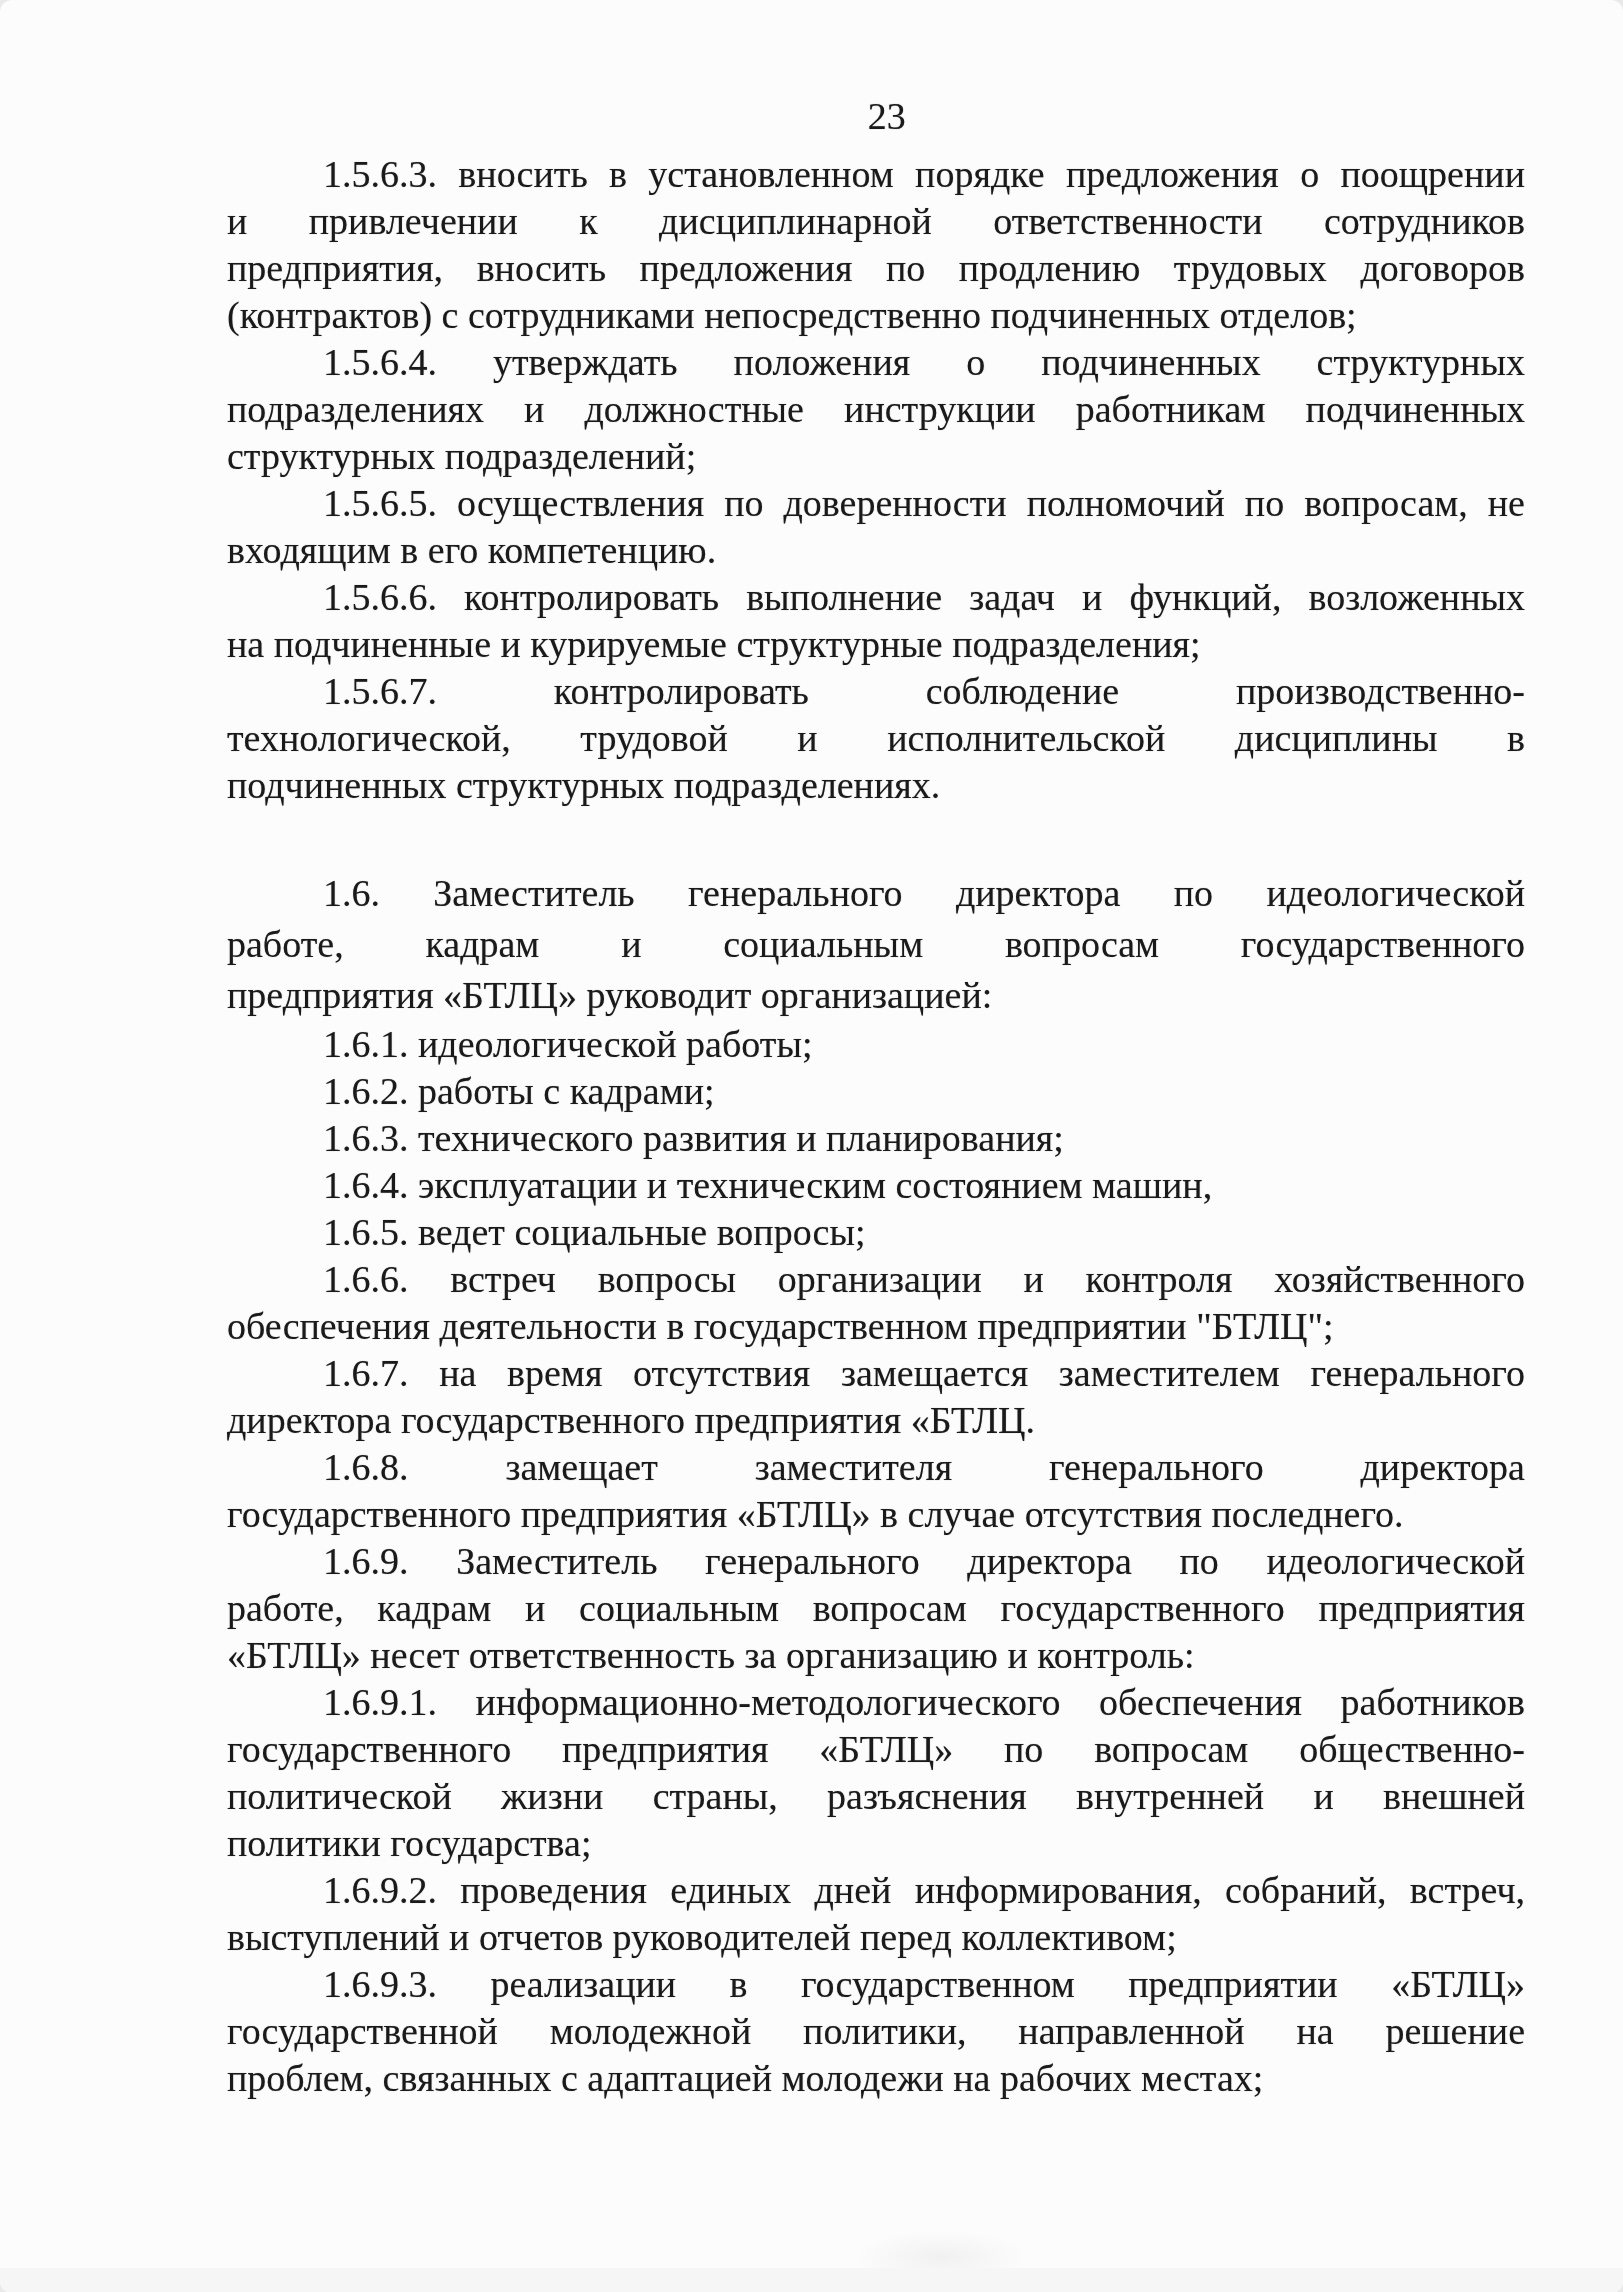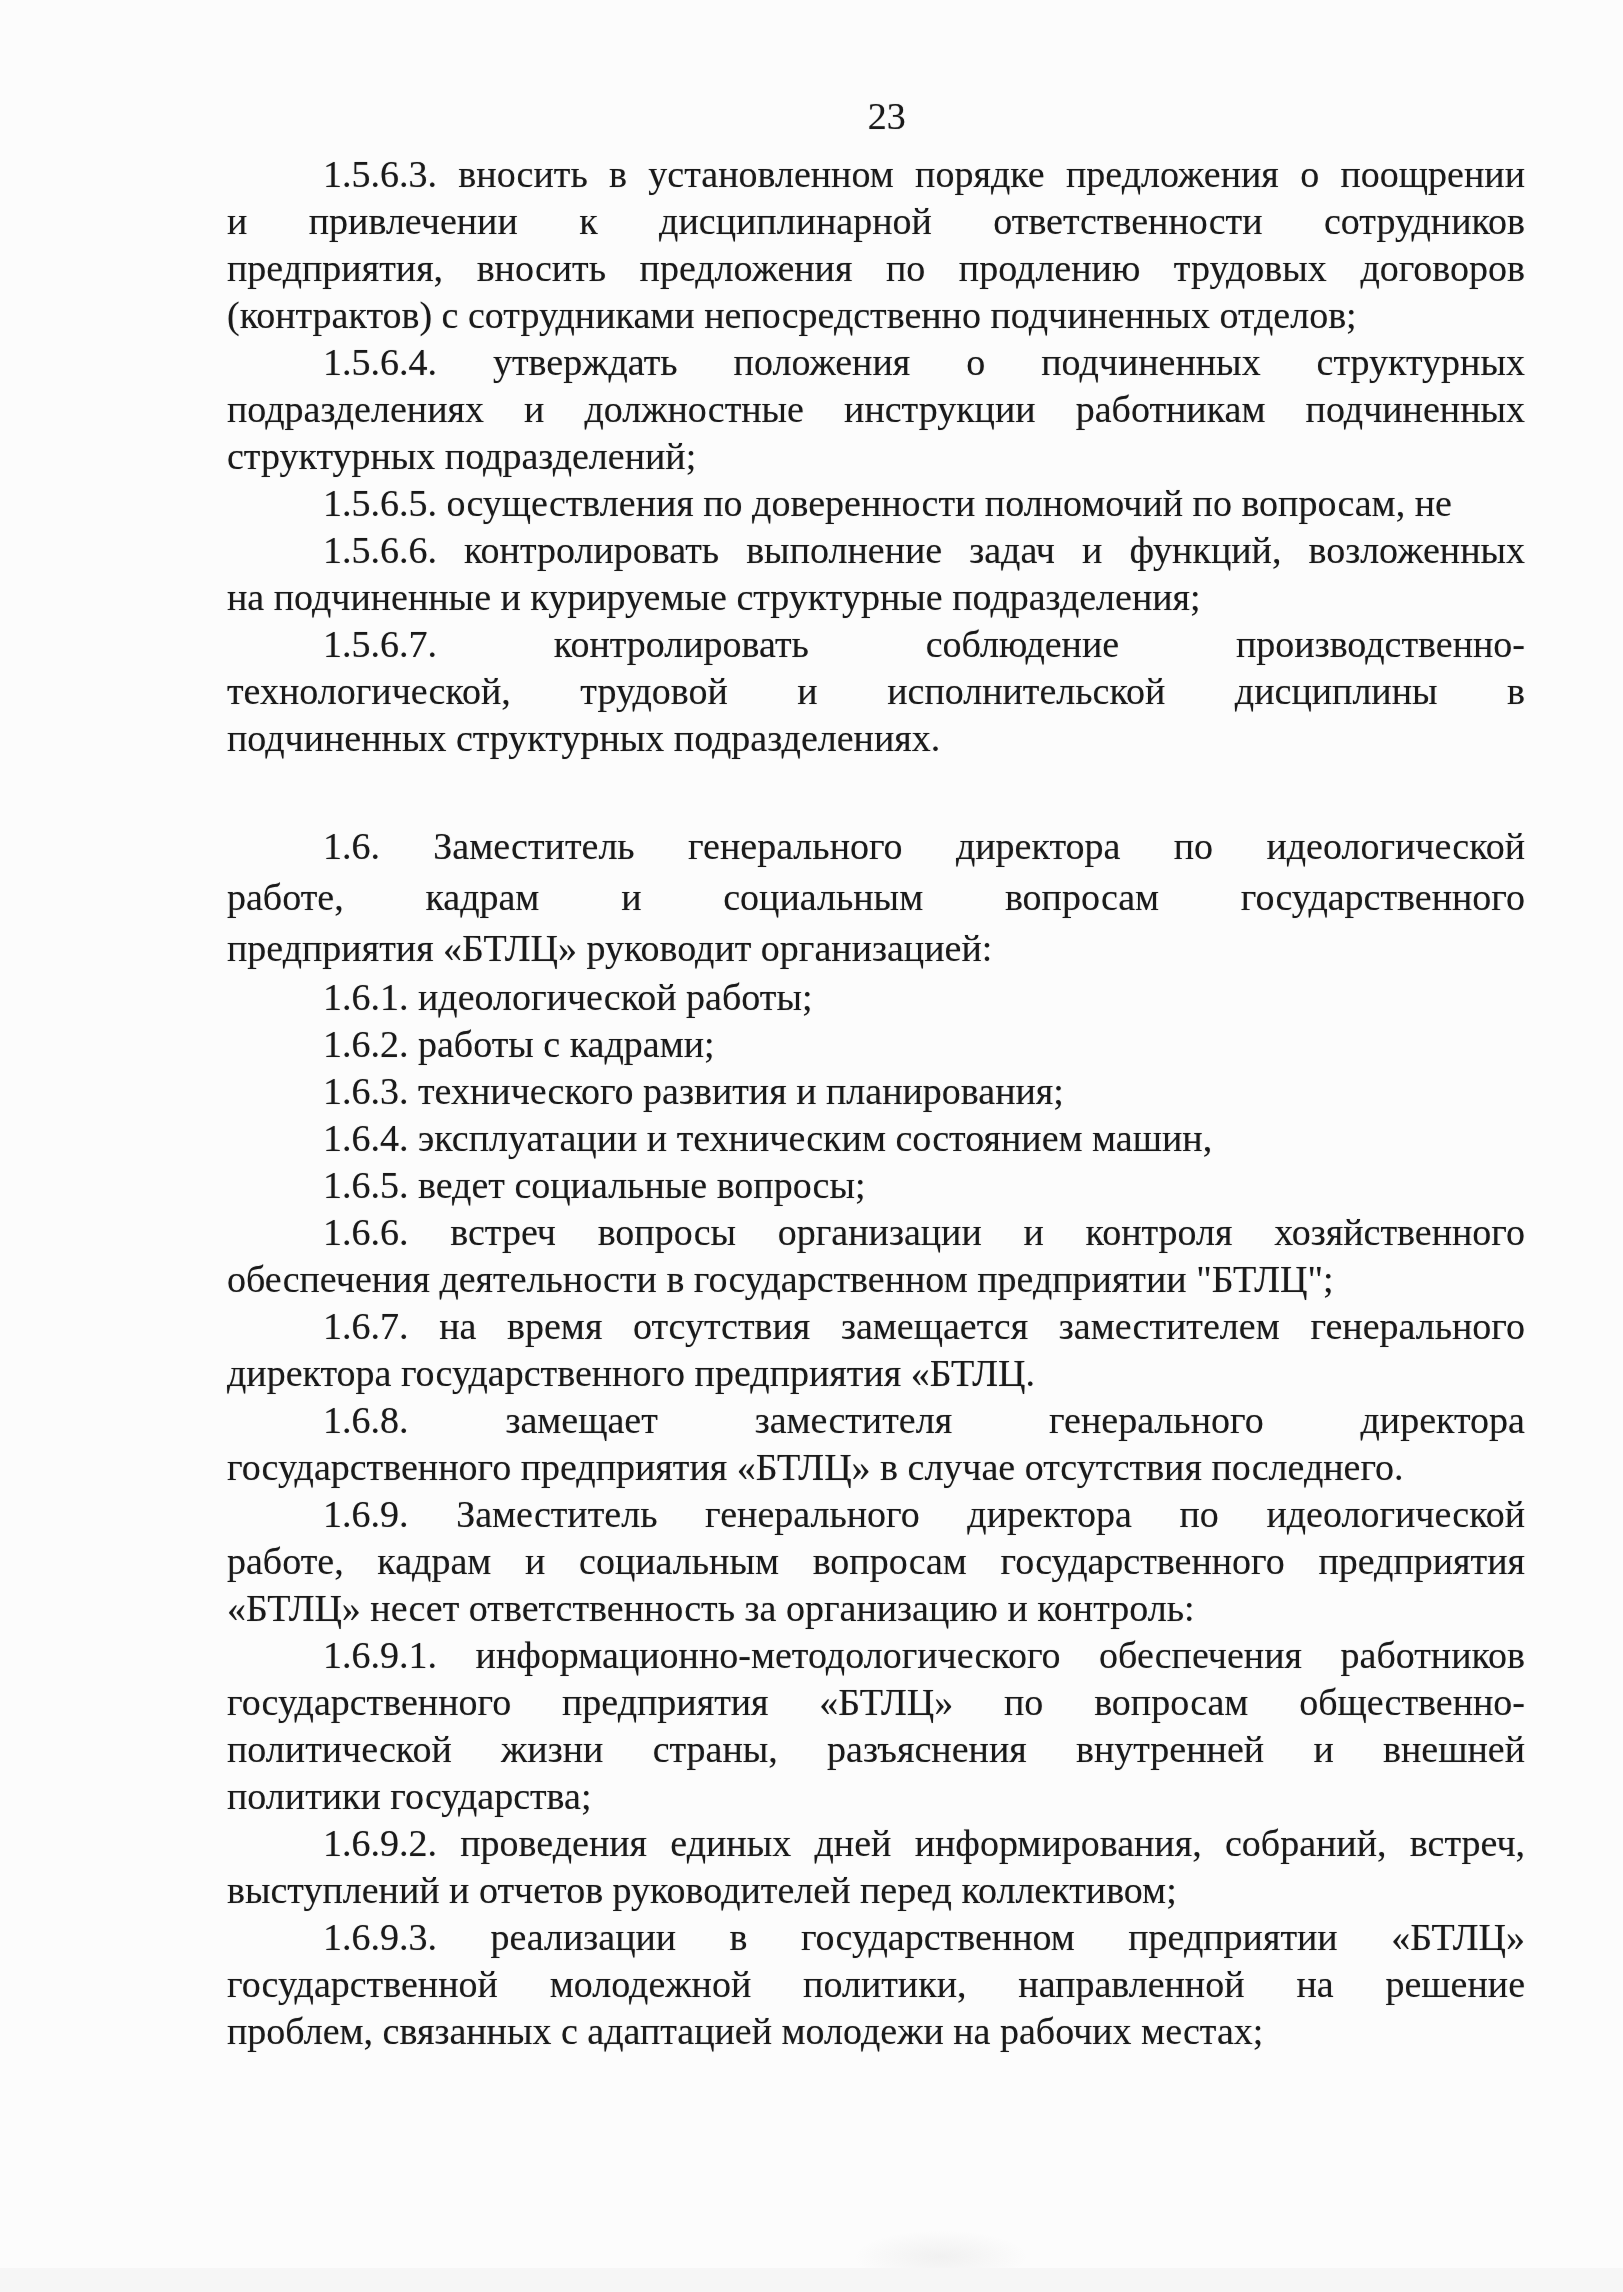--- a/index.html
+++ b/index.html
@@ -12,20 +12,21 @@
     background: #e9e9e9;
   }
   .page {
     position: relative;
     width: 1623px;
     height: 2293px;
     background: #fcfcfc;
     overflow: hidden;
     font-family: "Liberation Serif", "DejaVu Serif", serif;
     color: #1a1a1a;
+    border-radius: 12px;
   }
   .page-number {
     margin: 93px 0 0 227px;
     width: 1298px;
     text-align: center;
     text-indent: 21.6px;
     font-size: 38px;
     line-height: 47px;
     text-shadow: 0 0 1px rgba(25,25,25,0.45);
   }
@@ -84,20 +85,21 @@
         <div class="line">предприятия, вносить предложения по продлению трудовых договоров</div>
         <div class="line">(контрактов) с сотрудниками непосредственно подчиненных отделов;</div>
       </div>
       <div class="para">
         <div class="line">1.5.6.4. утверждать положения о подчиненных структурных</div>
         <div class="line">подразделениях и должностные инструкции работникам подчиненных</div>
         <div class="line">структурных подразделений;</div>
       </div>
       <div class="para">
         <div class="line">1.5.6.5. осуществления по доверенности полномочий по вопросам, не</div>
+        <div class="line">входящим в его компетенцию.</div>
       </div>
       <div class="para">
         <div class="line">1.5.6.6. контролировать выполнение задач и функций, возложенных</div>
         <div class="line">на подчиненные и курируемые структурные подразделения;</div>
       </div>
       <div class="para">
         <div class="line">1.5.6.7. контролировать соблюдение производственно-</div>
         <div class="line">технологической, трудовой и исполнительской дисциплины в</div>
         <div class="line">подчиненных структурных подразделениях.</div>
       </div>

